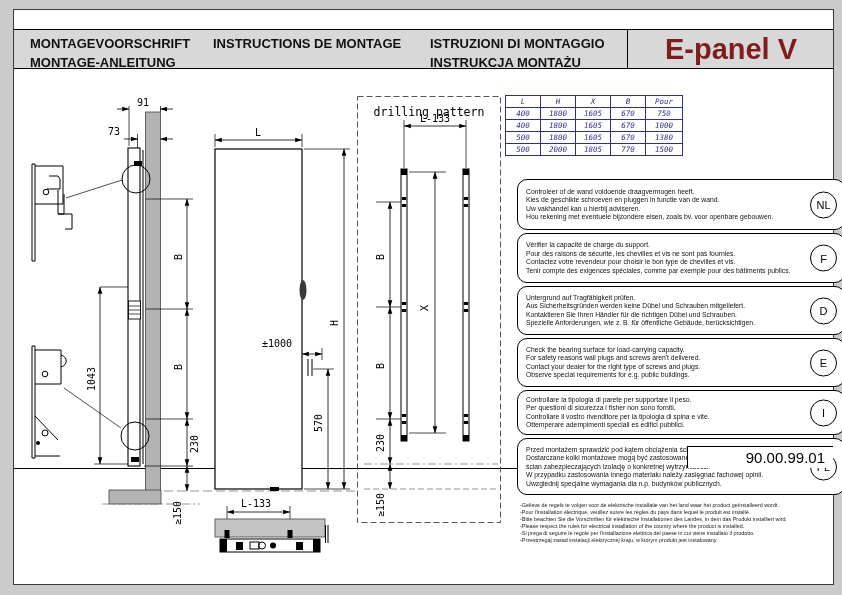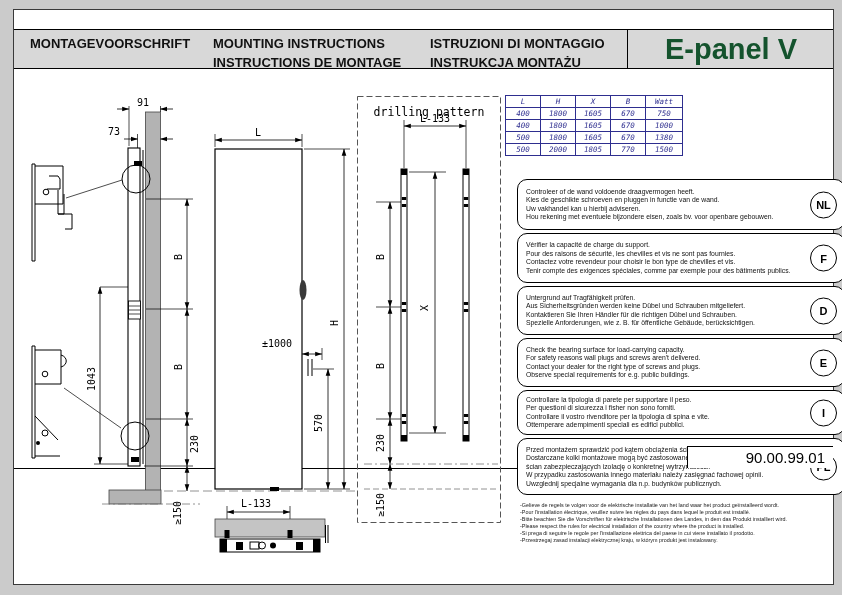--- a/index.html
+++ b/index.html
@@ -2,53 +2,53 @@
 <html><head>
 <meta charset="utf-8">
 <style>
   html,body{margin:0;padding:0;}
   body{width:842px;height:595px;background:#cbcbcb;font-family:"Liberation Sans",sans-serif;position:relative;overflow:hidden;}
   .page{position:absolute;left:13px;top:9px;width:821px;height:576px;background:#fff;border:1px solid #3a3a3a;box-sizing:border-box;}
   
   .header{position:absolute;left:0;top:19px;width:100%;height:40px;background:#d8d8d8;border-top:1px solid #000;border-bottom:1px solid #000;box-sizing:border-box;}
   .h-col{position:absolute;top:4px;font-size:13px;font-weight:bold;line-height:19px;color:#111;white-space:nowrap;}
   .h-col1{left:16px}.h-col2{left:199px}.h-col3{left:416px}
-  .product-box{position:absolute;left:613px;top:0;bottom:0;width:206px;border-left:1px solid #000;display:flex;align-items:center;justify-content:center;font-size:29px;font-weight:bold;color:#14532d;}
+  .product-box{position:absolute;left:613px;top:0;bottom:0;width:206px;border-left:1px solid #000;display:flex;align-items:center;justify-content:center;font-size:29px;font-weight:bold;color:#7f1d1d;}
   
   .main{position:absolute;left:0;top:66px;width:100%;height:393px;border-bottom:1px solid #000;box-sizing:border-box;}
   svg.drawing{position:absolute;left:0;top:0;}
   .o{stroke:#000;fill:none;stroke-width:1;}
   .ext{stroke:#000;stroke-width:0.7;}
   .dim{stroke:#000;stroke-width:0.8;}
   .dsh{stroke:#777;stroke-width:0.8;}
   .dimtxt{font-family:"DejaVu Sans Mono",monospace;font-size:10px;fill:#000;}
   .patTitle{font-family:"DejaVu Sans Mono",monospace;font-size:11.5px;fill:#000;}
   
   .right-col{position:absolute;left:489px;top:0;width:331px;height:490px;}
   table.spec{position:absolute;left:2px;top:19px;border-collapse:collapse;font-family:"DejaVu Sans Mono",monospace;font-style:italic;color:#2e2e8f;}
   table.spec th,table.spec td{border:1px solid #2e2e8f;font-size:7.5px;font-weight:normal;text-align:center;padding:1px 0;height:9px;}
   table.spec th{font-style:italic;}
   col.c1,col.c2,col.c3,col.c4{width:35px;}col.c5{width:37px;}
   .ibox{position:absolute;left:14px;width:328px;border:1px solid #000;border-radius:10px;box-sizing:border-box;background:#fff;}
   .ibox-text{position:absolute;left:8px;top:50%;transform:translateY(-50%);right:40px;font-size:6.8px;line-height:8.6px;color:#111;white-space:pre-line;}
-  .lang-badge{position:absolute;right:7px;top:50%;transform:translateY(-50%);width:25px;height:25px;border:1.6px solid #000;border-radius:50%;display:flex;align-items:center;justify-content:center;font-size:11px;color:#000;background:#fff;font-weight:bold;}
+  .lang-badge{position:absolute;right:7px;top:50%;transform:translateY(-50%);width:25px;height:25px;border:1.6px solid #000;border-radius:50%;display:flex;align-items:center;justify-content:center;font-size:11px;color:#000;background:#fff;}
   .footnotes{position:absolute;left:17px;top:426px;width:312px;font-size:5.4px;line-height:7px;color:#222;white-space:pre-line;}
   .docnum{position:absolute;right:0;bottom:0;width:146px;height:22px;border-top:1px solid #000;border-left:1px solid #000;box-sizing:border-box;background:#fff;font-size:15px;color:#000;text-align:right;padding:2px 8px 0 0;}
 </style>
 </head>
 <body>
 
 <div class="page">
 
   <div class="header">
     <div class="h-col h-col1">
       <div>MONTAGEVOORSCHRIFT</div>
+      <div>MONTAGE-ANLEITUNG</div>
     </div>
     <div class="h-col h-col2">
-      <div>MOUNTING INSTRUCTIONS</div>
       <div>INSTRUCTIONS DE MONTAGE</div>
     </div>
     <div class="h-col h-col3">
       <div>ISTRUZIONI DI MONTAGGIO</div>
       <div>INSTRUKCJA MONTAŻU</div>
     </div>
     <div class="product-box">E-panel V</div>
   </div>
 
   <div class="main">
@@ -240,21 +240,21 @@
             <col class="c3">
             <col class="c4">
             <col class="c5">
           </colgroup>
         <tbody>
             <tr>
           <th>L</th>
           <th>H</th>
           <th>X</th>
           <th>B</th>
-          <th>Watt</th>
+          <th>Pour</th>
         </tr>
         <tr>
           <td>400</td>
               <td>1800</td>
               <td>1605</td>
               <td>670</td>
               <td>750</td>
         </tr>
         <tr>
           <td>400</td>

